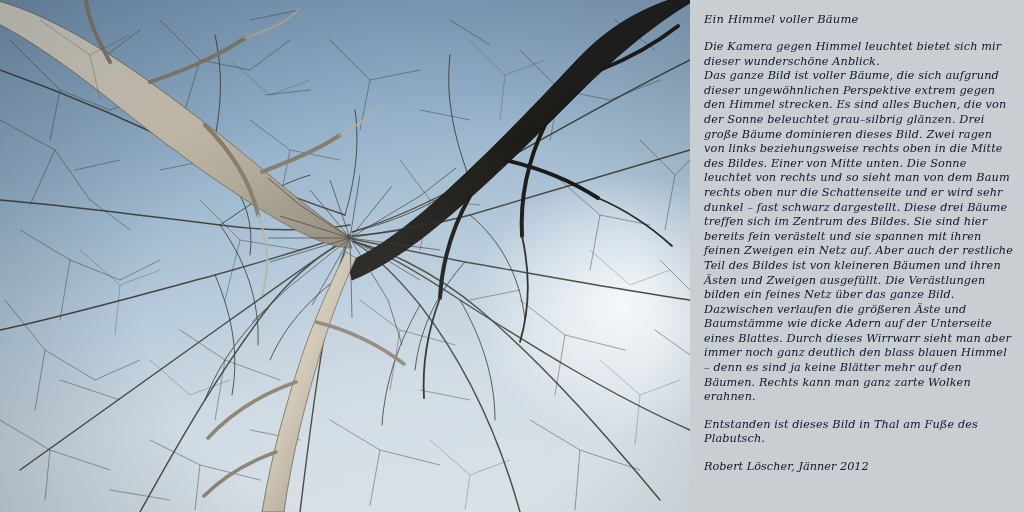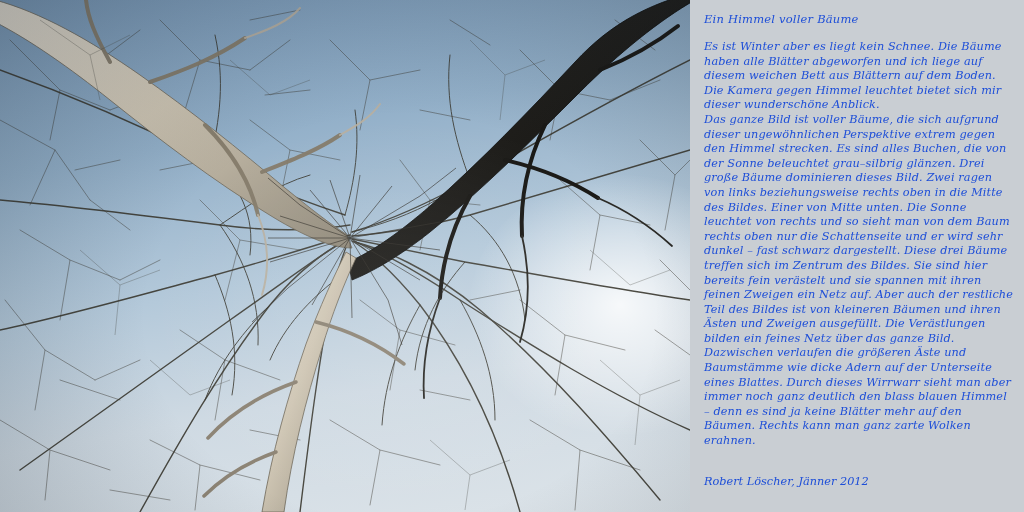--- a/index.html
+++ b/index.html
@@ -53,21 +53,21 @@
     height: 512px;
   }
 
   
   #textpanel {
     width: 334px;
     height: 512px;
     background: #c9ced3;
     box-sizing: border-box;
     padding: 12px 8px 10px 14px;
-    color: #1d4ed8;
+    color: #0f172a;
   }
   .cap-title {
     font-family: "DejaVu Serif", serif;
     font-style: italic;
     font-size: 11.5px;
     line-height: 14px;
     margin: 0 0 14px 0;
     letter-spacing: 0.2px;
   }
   .cap-para {
@@ -227,21 +227,21 @@
         <path d="M590 250 L630 285 L670 270"></path>
         <path d="M150 360 L190 395 L230 380"></path>
       </g>
     </svg>
 
     <div class="sky-vignette"></div>
   </div>
 
   <div id="textpanel">
     <div class="cap-title">Ein Himmel voller Bäume</div>
-    <div class="cap-para">Es ist Winter aber es liegt kein Schnee. Die Bäume haben alle Blätter abgeworfen und ich liege auf diesem weichen Bett aus Blättern auf dem Boden.</div>
     <div class="cap-para">Die Kamera gegen Himmel leuchtet bietet sich mir dieser wunderschöne Anblick.</div>
     <div class="cap-para">Das ganze Bild ist voller Bäume, die sich aufgrund dieser ungewöhnlichen Perspektive extrem gegen den Himmel strecken. Es sind alles Buchen, die von der Sonne beleuchtet grau–silbrig glänzen. Drei große Bäume dominieren dieses Bild. Zwei ragen von links beziehungsweise rechts oben in die Mitte des Bildes. Einer von Mitte unten. Die Sonne leuchtet von rechts und so sieht man von dem Baum rechts oben nur die Schattenseite und er wird sehr dunkel – fast schwarz dargestellt. Diese drei Bäume treffen sich im Zentrum des Bildes. Sie sind hier bereits fein verästelt und sie spannen mit ihren feinen Zweigen ein Netz auf. Aber auch der restliche Teil des Bildes ist von kleineren Bäumen und ihren Ästen und Zweigen ausgefüllt. Die Verästlungen bilden ein feines Netz über das ganze Bild. Dazwischen verlaufen die größeren Äste und Baumstämme wie dicke Adern auf der Unterseite eines Blattes. Durch dieses Wirrwarr sieht man aber immer noch ganz deutlich den blass blauen Himmel – denn es sind ja keine Blätter mehr auf den Bäumen. Rechts kann man ganz zarte Wolken erahnen.</div>
     <div class="cap-gap"></div>
+    <div class="cap-para">Entstanden ist dieses Bild in Thal am Fuße des Plabutsch.</div>
     <div class="cap-gap"></div>
     <div class="cap-sig">Robert Löscher, Jänner 2012</div>
   </div>
 
 </div>
 
 </body></html>

